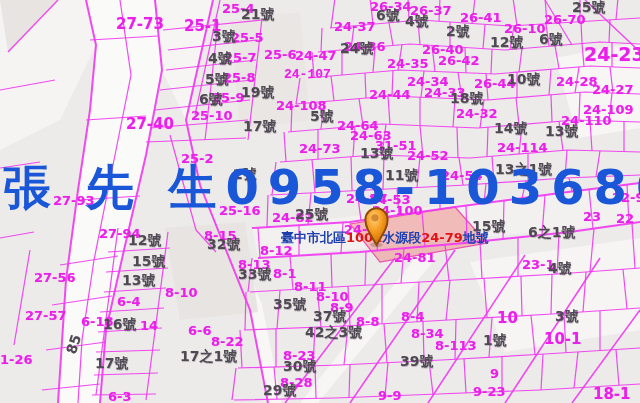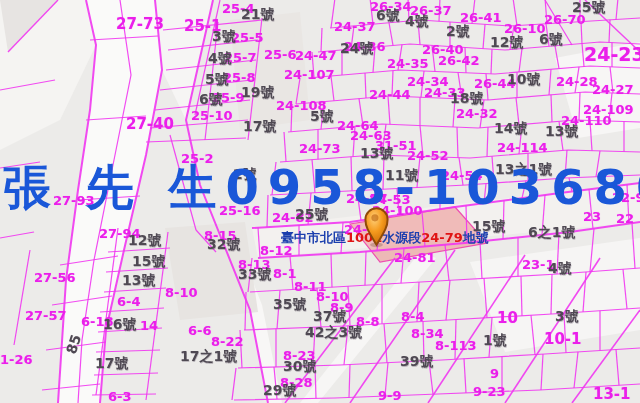--- a/index.html
+++ b/index.html
@@ -243,21 +243,21 @@
       <span class="pl" style="left: 344px; top: 40px;">24-36</span>
       <span class="pl" style="left: 231px; top: 31px;">25-5</span>
       <span class="pl" style="left: 264px; top: 48px;">25-6</span>
       <span class="pl" style="left: 224px; top: 51px;">25-7</span>
       <span class="pl" style="left: 295px; top: 49px;">24-47</span>
       <span class="pl" style="left: 422px; top: 43px;">26-40</span>
       <span class="pl" style="left: 438px; top: 54px;">26-42</span>
       <span class="pl" style="left: 584px; top: 45px; font-size: 19px;">24-23</span>
       <span class="pl" style="left: 387px; top: 57px;">24-35</span>
       <span class="pl" style="left: 223px; top: 71px;">25-8</span>
-      <span class="pl" style="left: 284px; top: 68px;">24-107</span>
+      <span class="pl" style="left: 284px; top: 68px; font-family: Liberation Mono, monospace;">24-107</span>
       <span class="pl" style="left: 212px; top: 91px;">25-9</span>
       <span class="pl" style="left: 191px; top: 109px;">25-10</span>
       <span class="pl" style="left: 276px; top: 99px;">24-108</span>
       <span class="pl" style="left: 369px; top: 88px;">24-44</span>
       <span class="pl" style="left: 407px; top: 75px;">24-34</span>
       <span class="pl" style="left: 424px; top: 86px;">24-33</span>
       <span class="pl" style="left: 474px; top: 77px;">26-44</span>
       <span class="pl" style="left: 556px; top: 75px;">24-28</span>
       <span class="pl" style="left: 592px; top: 83px;">24-27</span>
       <span class="pl" style="left: 456px; top: 107px;">24-32</span>
@@ -300,21 +300,21 @@
       <span class="pl" style="left: 280px; top: 376px;">8-28</span>
       <span class="pl" style="left: 108px; top: 390px;">6-3</span>
       <span class="pl" style="left: 330px; top: 301px;">8-9</span>
       <span class="pl" style="left: 356px; top: 315px;">8-8</span>
       <span class="pl" style="left: 401px; top: 310px;">8-4</span>
       <span class="pl" style="left: 411px; top: 327px;">8-34</span>
       <span class="pl" style="left: 435px; top: 339px;">8-113</span>
       <span class="pl" style="left: 378px; top: 389px;">9-9</span>
       <span class="pl" style="left: 473px; top: 385px;">9-23</span>
       <span class="pl" style="left: 490px; top: 367px;">9</span>
-      <span class="pl" style="left: 593px; top: 387px; font-size: 15px;">13-1</span>
+      <span class="pl" style="left: 593px; top: 387px; font-size: 15px;">18-1</span>
       <span class="pl" style="left: 497px; top: 311px; font-size: 15px;">10</span>
       <span class="pl" style="left: 544px; top: 332px; font-size: 15px;">10-1</span>
       <span class="pl" style="left: 522px; top: 258px;">23-1</span>
       <span class="pl" style="left: 612px; top: 191px;">22-9</span>
       <span class="pl" style="left: 583px; top: 210px;">23</span>
       <span class="pl" style="left: 616px; top: 212px;">22</span>
       <span class="hl" style="left: 241px; top: 7px;">21號</span>
       <span class="hl" style="left: 212px; top: 29px;">3號</span>
       <span class="hl" style="left: 208px; top: 51px;">4號</span>
       <span class="hl" style="left: 205px; top: 72px;">5號</span>

